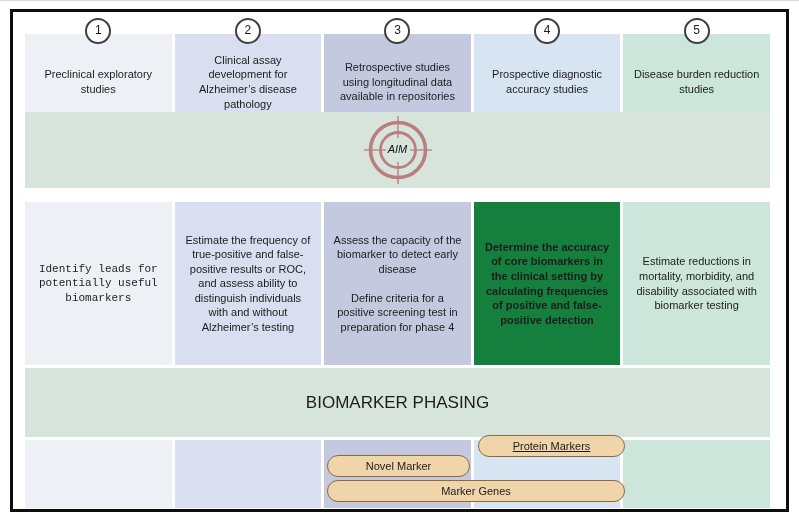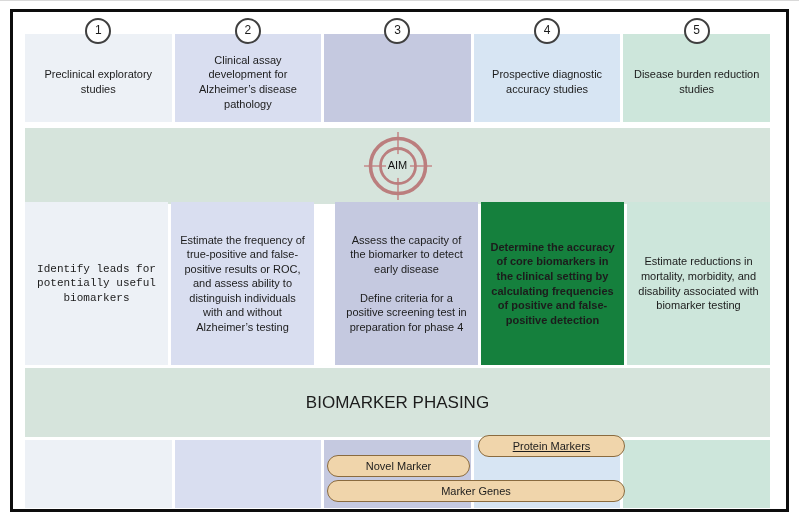--- a/index.html
+++ b/index.html
@@ -12,21 +12,21 @@
   .cell{flex:1 1 0;box-sizing:border-box;display:flex;align-items:center;justify-content:center;
         text-align:center;font-size:11px;line-height:1.32;}
   .header-row{top:22px;height:88px;}
   .header-cell{position:relative;padding:12px 7px 4px 7px;overflow:visible;}
   .num-circle{position:absolute;top:-16px;left:50%;transform:translateX(-50%);
               width:26px;height:26px;border-radius:50%;background:#ffffff;
               border:2px solid #3f3f3f;box-sizing:border-box;
               display:flex;align-items:center;justify-content:center;
               font-size:12px;color:#1c1c1c;z-index:3;}
   .band{position:absolute;left:12px;width:745px;display:flex;align-items:center;justify-content:center;}
-  .aim-band{top:116px;height:76px;}
+  .aim-band{top:100px;height:76px;font-style:italic;}
   .phasing-band{top:356px;height:69px;font-size:17px;}
   .body-row{top:190px;height:163px;}
   .body-cell{padding:4px 9px;white-space:pre-line;}
   .bottom-row{top:428px;height:68px;}
   .target{position:relative;width:74px;height:70px;display:flex;align-items:center;justify-content:center;}
   .target svg{position:absolute;left:0;top:0;}
   .aim-label{position:relative;font-size:11px;color:#111;z-index:2;margin-top:-2px;}
   .pill{position:absolute;height:22px;box-sizing:border-box;border:1.5px solid #8a6b3f;
         border-radius:11px;display:flex;align-items:center;justify-content:center;
         font-size:11px;color:#1c1c1c;z-index:4;}
@@ -52,20 +52,21 @@
       <div class="cell header-cell" style="background-color: rgb(217, 222, 240);">
         <div class="num-circle">
           <span>2</span>
         </div>
         <div>Clinical assay development for Alzheimer’s disease pathology</div>
       </div>
       <div class="cell header-cell" style="background-color: rgb(197, 201, 224);">
         <div class="num-circle">
           <span>3</span>
         </div>
+        <div>Retrospective studies using longitudinal data available in repositories</div>
       </div>
       <div class="cell header-cell" style="background-color: rgb(215, 229, 243);">
         <div class="num-circle">
           <span>4</span>
         </div>
         <div>Prospective diagnostic accuracy studies</div>
       </div>
       <div class="cell header-cell" style="background-color: rgb(205, 230, 219);">
         <div class="num-circle">
           <span>5</span>
@@ -83,21 +84,21 @@
           <circle cx="37" cy="35" r="27.5" fill="none" stroke="#bb7e7e" stroke-width="3.6"></circle>
           <circle cx="37" cy="35" r="17.5" fill="none" stroke="#bb7e7e" stroke-width="2.8"></circle>
         </svg>
         <span class="aim-label">AIM</span>
       </div>
     </div>
 
     <div class="row body-row">
       <div class="cell body-cell" style="background-color: rgb(237, 241, 246); font-family: Liberation Mono, monospace;">Identify leads for potentially useful biomarkers</div>
       <div class="cell body-cell" style="background-color: rgb(217, 222, 240);">Estimate the frequency of true-positive and false-positive results or ROC, and assess ability to distinguish individuals with and without Alzheimer’s testing</div>
-      <div class="cell body-cell" style="background-color: rgb(197, 201, 224); margin-left: 18px;">Assess the capacity of the biomarker to detect early disease
+      <div class="cell body-cell" style="background-color: rgb(197, 201, 224);">Assess the capacity of the biomarker to detect early disease
 
 Define criteria for a positive screening test in preparation for phase 4</div>
       <div class="cell body-cell" style="background-color: #15803d; font-weight: bold;">Determine the accuracy of core biomarkers in the clinical setting by calculating frequencies of positive and false-positive detection</div>
       <div class="cell body-cell" style="background-color: rgb(205, 230, 219);">Estimate reductions in mortality, morbidity, and disability associated with biomarker testing</div>
     </div>
 
     <div class="band phasing-band" style="background-color: rgb(214, 228, 220);">
       <span>BIOMARKER PHASING</span>
     </div>
 

